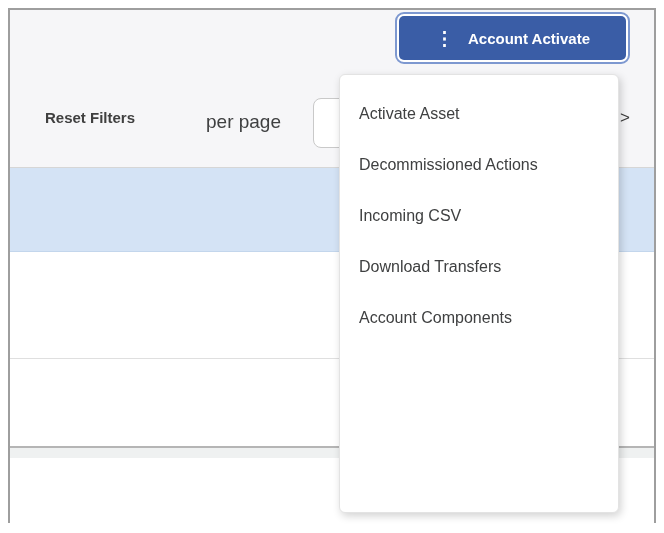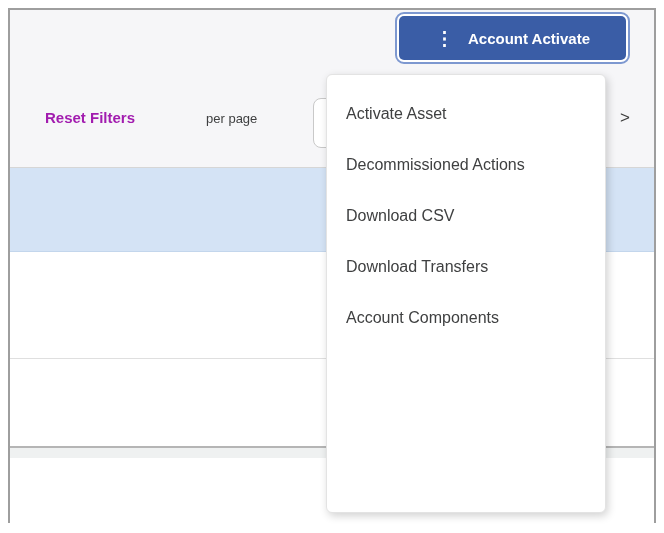--- a/index.html
+++ b/index.html
@@ -19,26 +19,26 @@
   }
   
   .filter-bar {
     position: relative;
     width: 100%; height: 158px;
     background: #f6f6f8;
     border-bottom: 1px solid #d6d6d6;
   }
   .reset-filters {
     position: absolute; left: 35px; top: 99px;
-    color: #a21caf; font-size: 15px; font-weight: 700;
+    color: #404040; font-size: 15px; font-weight: 700;
     cursor: pointer; white-space: nowrap;
   }
   .per-page {
     position: absolute; left: 196px; top: 101px;
-    color: #3f4041; font-size: 13px; white-space: nowrap;
+    color: #3f4041; font-size: 19px; white-space: nowrap;
   }
   .per-page-select {
     position: absolute; left: 303px; top: 88px;
     width: 120px; height: 50px;
     background: #ffffff;
     border: 1px solid #c9c9c9;
     border-radius: 8px;
   }
   .next-chevron {
     position: absolute; left: 610px; top: 98px;
@@ -92,21 +92,21 @@
     background: #eff1f1;
   }
   .footer-rest {
     width: 100%;
     background: #ffffff;
     height: 67px;
   }
   
   .dropdown-menu {
     position: absolute;
-    left: 326px; top: 74px;
+    left: 339px; top: 74px;
     width: 280px; height: 439px;
     background: #ffffff;
     border: 1px solid #e3e3e3;
     border-radius: 6px;
     box-shadow: 2px 3px 9px rgba(0,0,0,0.18);
     padding: 13px 0 18px 0;
     z-index: 10;
   }
   .menu-item {
     height: 51px;
@@ -141,16 +141,16 @@
   <div class="row-white-1"></div>
   <div class="row-white-2"></div>
   <div class="footer-strip"></div>
   <div class="footer-rest"></div>
 
 </div>
 
 <div class="dropdown-menu">
   <div class="menu-item">Activate Asset</div>
   <div class="menu-item">Decommissioned Actions</div>
-  <div class="menu-item">Download CSV</div>
+  <div class="menu-item">Incoming CSV</div>
   <div class="menu-item">Download Transfers</div>
   <div class="menu-item">Account Components</div>
 </div>
 
 </body></html>

